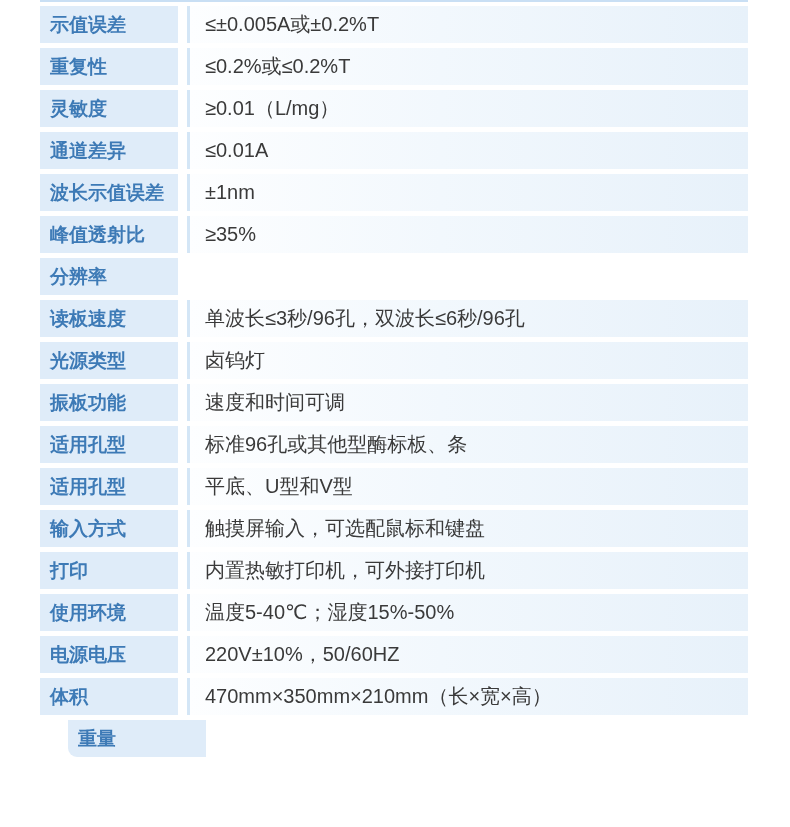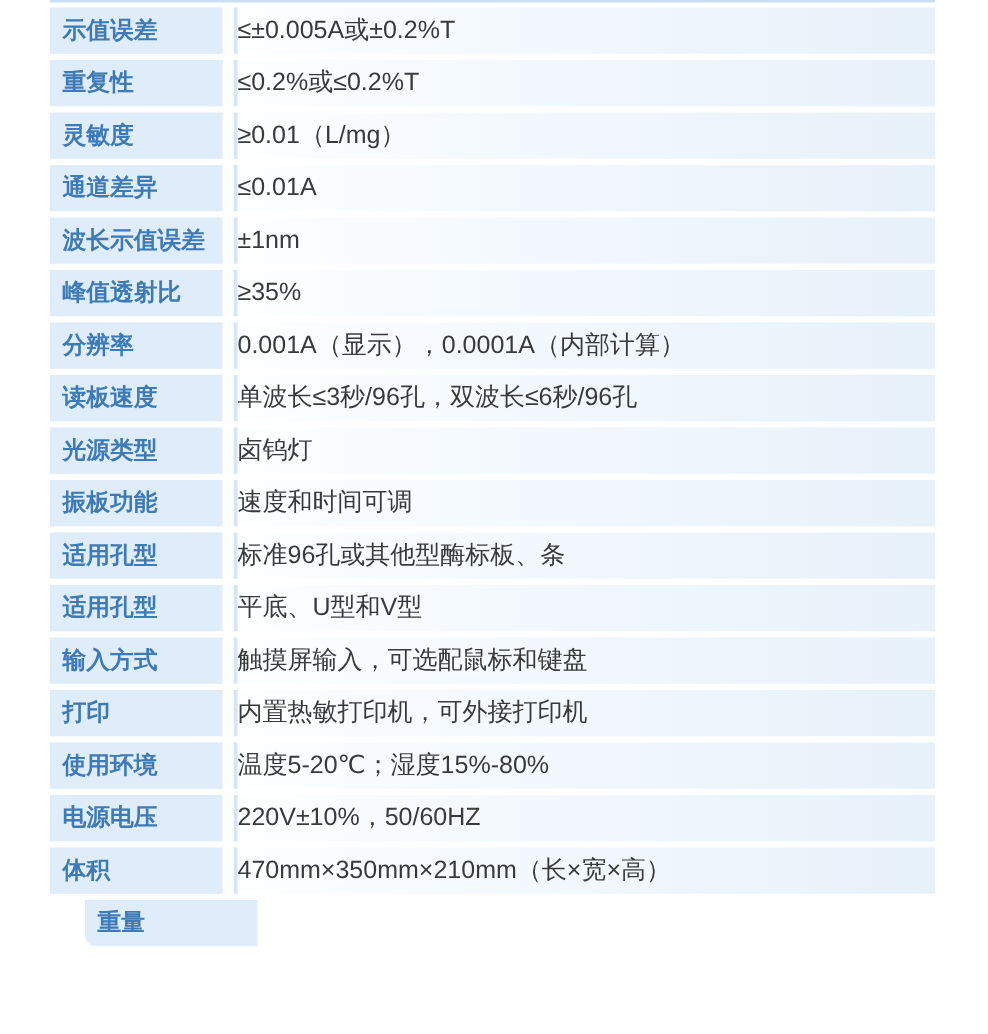--- a/index.html
+++ b/index.html
@@ -52,20 +52,21 @@
     background:transparent;
   }
   .cell-value{
     box-sizing:border-box;
     flex:1 1 auto;
     border-left:3px solid #d4e6f6;
     background:linear-gradient(to right,var(--value-grad-start) 0%,#f2f8fd 45%,var(--value-grad-end) 100%);
     color:var(--value-text);
     font-size:20px;
     line-height:37px;
+    padding-left:15px;
     white-space:nowrap;
     overflow:hidden;
   }
   .row.last .cell-label{
     border-bottom-left-radius:9px;
     margin-left:28px;
   }
   .row.last .cell-value{
     background:var(--value-grad-end);
     border-bottom-right-radius:9px;
@@ -110,21 +111,20 @@
 
   <div class="row">
     <div class="cell-label">峰值透射比</div>
     <div class="col-gap"></div>
     <div class="cell-value">≥35%</div>
   </div>
 
   <div class="row">
     <div class="cell-label">分辨率</div>
     <div class="col-gap"></div>
-    <div class="cell-value">0.001A（显示），0.0001A（内部计算）</div>
   </div>
 
   <div class="row">
     <div class="cell-label">读板速度</div>
     <div class="col-gap"></div>
     <div class="cell-value">单波长≤3秒/96孔，双波长≤6秒/96孔</div>
   </div>
 
   <div class="row">
     <div class="cell-label">光源类型</div>
@@ -158,21 +158,21 @@
 
   <div class="row">
     <div class="cell-label">打印</div>
     <div class="col-gap"></div>
     <div class="cell-value">内置热敏打印机，可外接打印机</div>
   </div>
 
   <div class="row">
     <div class="cell-label">使用环境</div>
     <div class="col-gap"></div>
-    <div class="cell-value">温度5-20℃；湿度15%-80%</div>
+    <div class="cell-value">温度5-40℃；湿度15%-50%</div>
   </div>
 
   <div class="row">
     <div class="cell-label">电源电压</div>
     <div class="col-gap"></div>
     <div class="cell-value">220V±10%，50/60HZ</div>
   </div>
 
   <div class="row">
     <div class="cell-label">体积</div>

